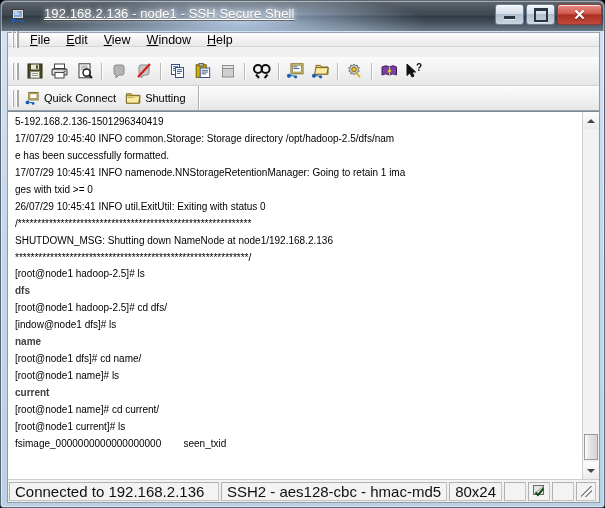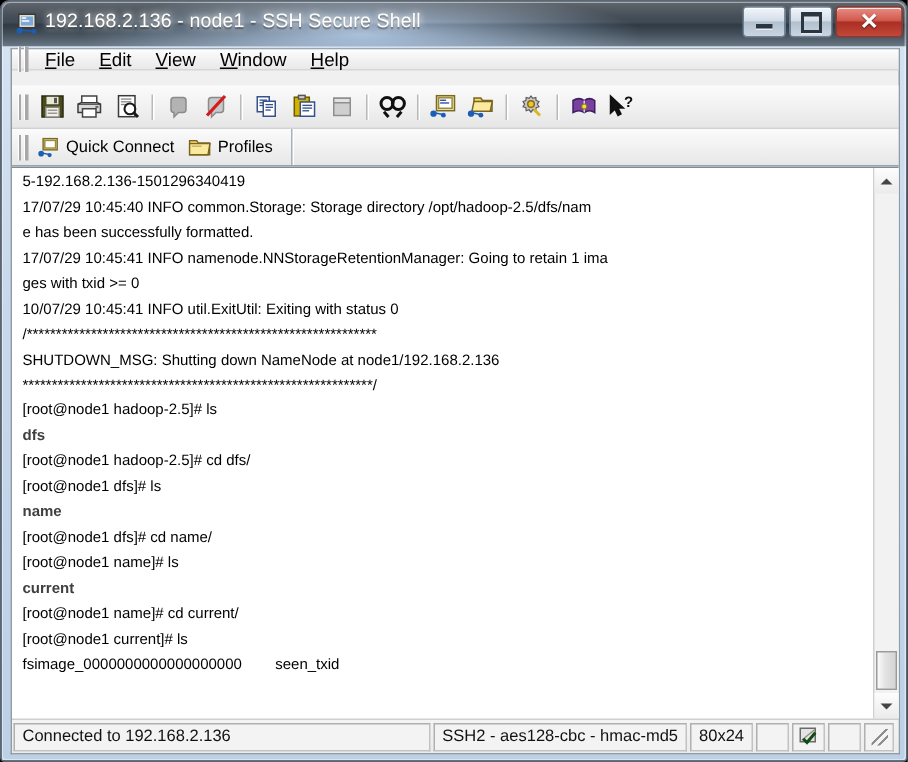--- a/index.html
+++ b/index.html
@@ -56,26 +56,27 @@
     border-radius: 5px 5px 0 0;
     overflow: hidden;
   }
   .title-icon {
     position: absolute;
     left: 9px; top: 7px;
     width: 16px; height: 16px;
   }
   .title-text {
     position: absolute;
-    left: 29px; top: 5px;
+    left: 43px; top: 5px;
     font-size: 13px;
     color: #ffffff;
     text-shadow: 0 0 4px rgba(255,255,255,0.85), 0 0 7px rgba(255,255,255,0.55), 0 1px 1px rgba(0,0,0,0.6);
     white-space: nowrap;
     letter-spacing: 0.1px;
+    text-decoration: underline;
   }
   .win-buttons {
     position: absolute;
     right: 4px; top: 3px;
     height: 22px;
     display: flex;
     gap: 2px;
   }
   .win-btn {
     width: 29px;
@@ -311,21 +312,21 @@
   .sb-cell {
     height: 19px;
     box-sizing: border-box;
     border: 1px solid #c2c2c2;
     border-top-color: #b0b0b0;
     border-left-color: #b0b0b0;
     background: #f3f3f3;
     display: flex;
     align-items: center;
     padding: 0 5px;
-    font-size: 11px;
+    font-size: 15px;
     color: #111;
     white-space: nowrap;
     margin-right: 2px;
   }
   .sb-cell.grow { flex: 1 1 auto; }
   .sb-cell.small { width: 22px; padding: 0; justify-content: center; }
   .sb-cell.grip-cell {
     width: 20px;
     padding: 0;
     position: relative;
@@ -546,42 +547,42 @@
         <span>Quick Connect</span>
       </div>
       <div class="qc-entry">
         <span>
           <svg width="16" height="14" viewBox="0 0 17 14" class="ico">
             <path d="M1.5 2.5 h5 l1.2 1.6 h8 v8.4 h-14.2 z" fill="#e8c960" stroke="#7a6520"></path>
             <path d="M1.5 4.6 h14.4 l-1.4 7.9 h-13 z" fill="#fbe9a0" stroke="#7a6520"></path>
             <rect x="3" y="6" width="7" height="0.8" fill="#bba24a"></rect>
           </svg>
         </span>
-        <span>Profiles</span>
+        <span>Shutting</span>
       </div>
       <span class="qc-divider"></span>
     </div>
 
     <div class="terminal-wrap">
 
       <div class="terminal" id="terminal">
 
       <div class="tline">5-192.168.2.136-1501296340419</div>
           <div class="tline">17/07/29 10:45:40 INFO common.Storage: Storage directory /opt/hadoop-2.5/dfs/nam</div>
           <div class="tline">e has been successfully formatted.</div>
           <div class="tline">17/07/29 10:45:41 INFO namenode.NNStorageRetentionManager: Going to retain 1 ima</div>
           <div class="tline">ges with txid &gt;= 0</div>
-          <div class="tline">10/07/29 10:45:41 INFO util.ExitUtil: Exiting with status 0</div>
+          <div class="tline">26/07/29 10:45:41 INFO util.ExitUtil: Exiting with status 0</div>
           <div class="tline">/************************************************************</div>
           <div class="tline">SHUTDOWN_MSG: Shutting down NameNode at node1/192.168.2.136</div>
           <div class="tline">************************************************************/</div>
           <div class="tline">[root@node1 hadoop-2.5]# ls</div>
           <div class="tline dir">dfs</div>
           <div class="tline">[root@node1 hadoop-2.5]# cd dfs/</div>
-          <div class="tline">[root@node1 dfs]# ls</div>
+          <div class="tline">[indow@node1 dfs]# ls</div>
           <div class="tline dir">name</div>
           <div class="tline">[root@node1 dfs]# cd name/</div>
           <div class="tline">[root@node1 name]# ls</div>
           <div class="tline dir">current</div>
           <div class="tline">[root@node1 name]# cd current/</div>
           <div class="tline">[root@node1 current]# ls</div>
           <div class="tline">fsimage_0000000000000000000        seen_txid</div>
         </div>
 
       <div class="vscroll">

